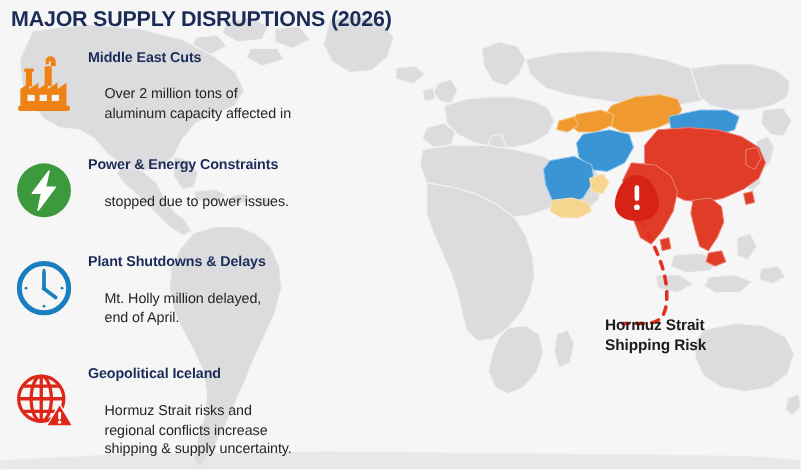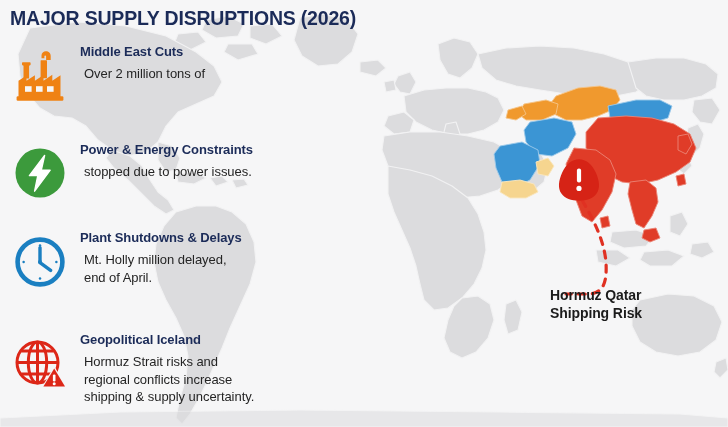--- a/index.html
+++ b/index.html
@@ -81,21 +81,21 @@
     line-height: 19px;
     letter-spacing: -0.1px;
     margin: 0 0 1px 0;
     white-space: nowrap;
   }
   .item-body {
     font-size: 13px;
     color: #252525;
     line-height: 17.5px;
     letter-spacing: -0.05px;
-    margin: 4px;
+    margin: 15px;
   }
   .item-body .line { display: block; white-space: nowrap; }
 
   
   #item-0 { top: 2px; }
   #item-0 .item-icon { top: 7px; }
   #item-1 { top: 100px; }
   #item-1 .item-icon { top: 4px; }
   #item-2 { top: 188px; }
   #item-2 .item-icon { top: 5px; }
@@ -282,20 +282,21 @@
             <rect x="14.0" y="37.2" width="6.6" height="5.6"></rect>
             <rect x="25.0" y="37.2" width="6.6" height="5.6"></rect>
             <rect x="36.0" y="37.2" width="6.6" height="5.6"></rect>
           </g>
         </svg>
       </div>
       <div class="item-text">
         <p class="item-heading">Middle East Cuts</p>
         <p class="item-body">
           <span class="line">Over 2 million tons of</span>
+          <span class="line">aluminum capacity affected in</span>
         </p>
       </div>
     </div>
 
     <div class="disruption-item" id="item-1">
       <div class="item-icon">
         <svg viewBox="0 0 58 58" aria-hidden="true">
           <circle cx="29" cy="29" r="24.5" fill="#3c9a3c"></circle>
           <path d="M33.6 11.5 L18.4 31.6 h8.4 l-3.2 15.6 L39.2 26.2 h-8.9 z" fill="#ffffff" stroke="#ffffff" stroke-width="1.4" stroke-linejoin="round"></path>
         </svg>
@@ -363,17 +364,17 @@
     <svg viewBox="0 0 46 46" aria-hidden="true">
       <path d="M23 2.2 C30.0 2.2 36.2 7.4 39.8 15.6 C43.4 23.8 44.4 31.2 40.6 36.6
                C37.2 41.4 30.8 43.8 23 43.8 C15.2 43.8 8.8 41.4 5.4 36.6
                C1.6 31.2 2.6 23.8 6.2 15.6 C9.8 7.4 16.0 2.2 23 2.2 Z" fill="#d62316"></path>
       <rect x="20.9" y="11.4" width="4.2" height="14.2" rx="2.0" fill="#ffffff"></rect>
       <circle cx="23" cy="31.4" r="2.6" fill="#ffffff"></circle>
     </svg>
   </div>
 
   <div id="map-callout">
-    <span class="callout-line">Hormuz Qatar</span>
+    <span class="callout-line">Hormuz Strait</span>
     <span class="callout-line">Shipping Risk</span>
   </div>
 
 </div>
 
 </body></html>

